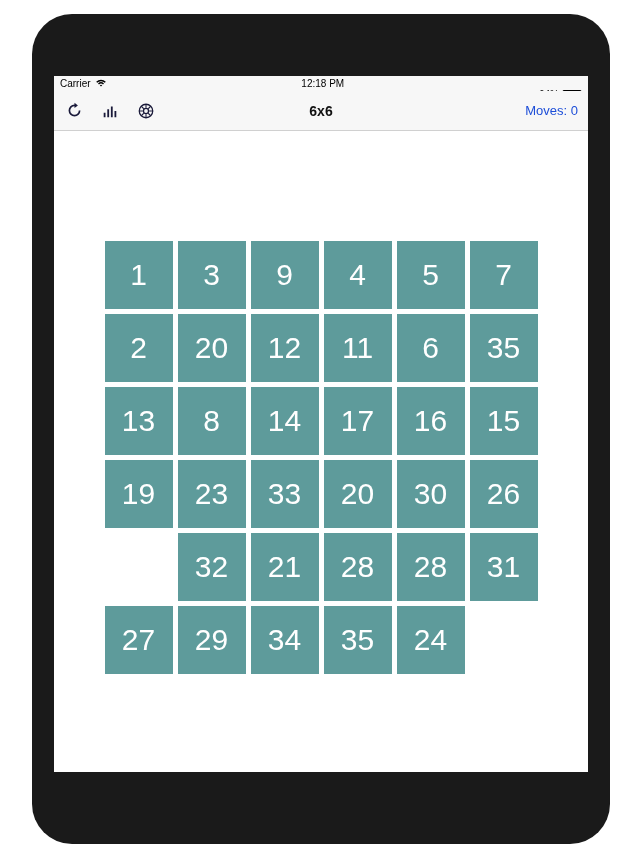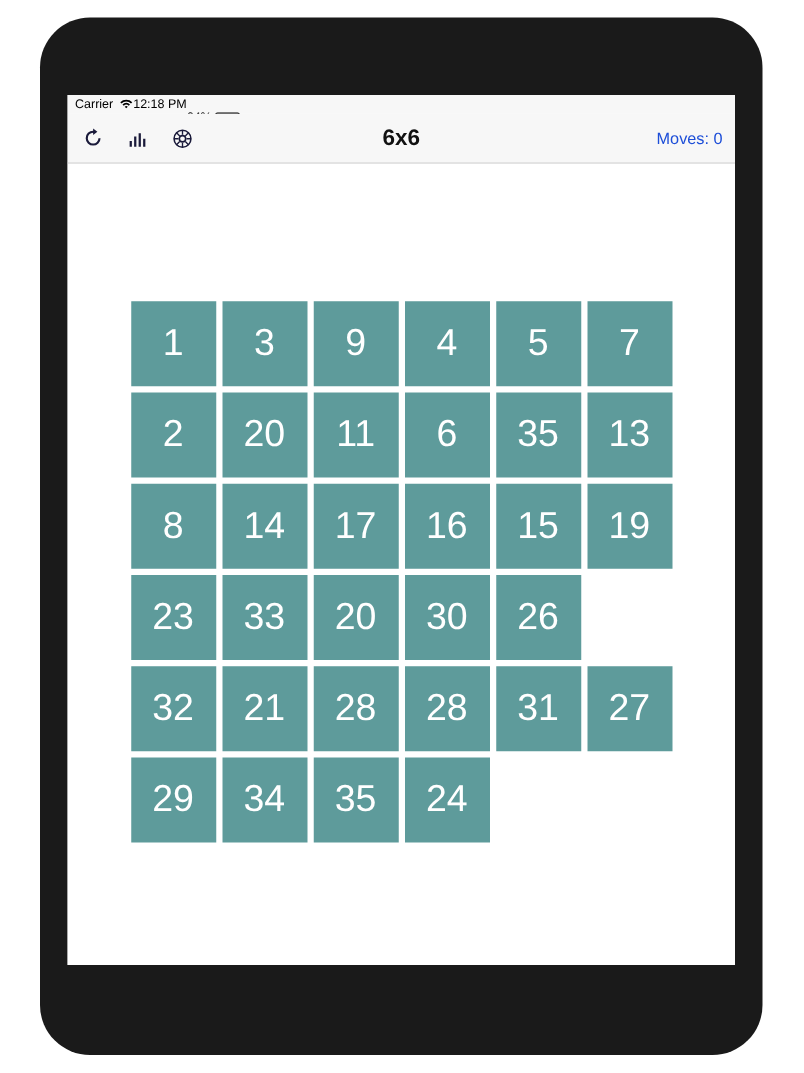--- a/index.html
+++ b/index.html
@@ -24,20 +24,21 @@
     width: 534px;
     height: 696px;
     background: #ffffff;
     position: relative;
     overflow: hidden;
   }
   .status-bar {
     height: 15px;
     display: flex;
     align-items: center;
+    justify-content: space-between;
     padding: 0 6px;
     font-size: 10px;
     color: #000;
     background: #f7f7f7;
   }
   .status-left { display: flex; align-items: center; gap: 4px; }
   .status-right { display: flex; align-items: center; gap: 3px; margin-top: 22px; }
   .wifi-icon svg { width: 12px; height: 9px; }
   .battery {
     width: 20px; height: 9px;
@@ -68,21 +69,21 @@
   .nav-icon {
     width: 20px; height: 20px;
     display: flex; align-items: center; justify-content: center;
     cursor: pointer;
     color: #2c2c54;
   }
   .nav-title {
     position: absolute;
     left: 50%;
     transform: translateX(-50%);
-    font-size: 18px;
+    font-size: 14px;
     font-weight: 600;
     color: #111;
   }
   .nav-right {
     margin-left: auto;
     font-size: 13px;
     color: #1d4ed8;
   }
   .game-area {
     position: absolute;
@@ -167,20 +168,21 @@
     <div class="game-area">
       <div class="grid" id="grid">
           <div class="tile">1</div>
           <div class="tile">3</div>
           <div class="tile">9</div>
           <div class="tile">4</div>
           <div class="tile">5</div>
           <div class="tile">7</div>
           <div class="tile">2</div>
           <div class="tile">20</div>
+          <div class="tile">12</div>
           <div class="tile">11</div>
           <div class="tile">6</div>
           <div class="tile">35</div>
           <div class="tile">13</div>
           <div class="tile">8</div>
           <div class="tile">14</div>
           <div class="tile">17</div>
           <div class="tile">16</div>
           <div class="tile">15</div>
           <div class="tile">19</div>

